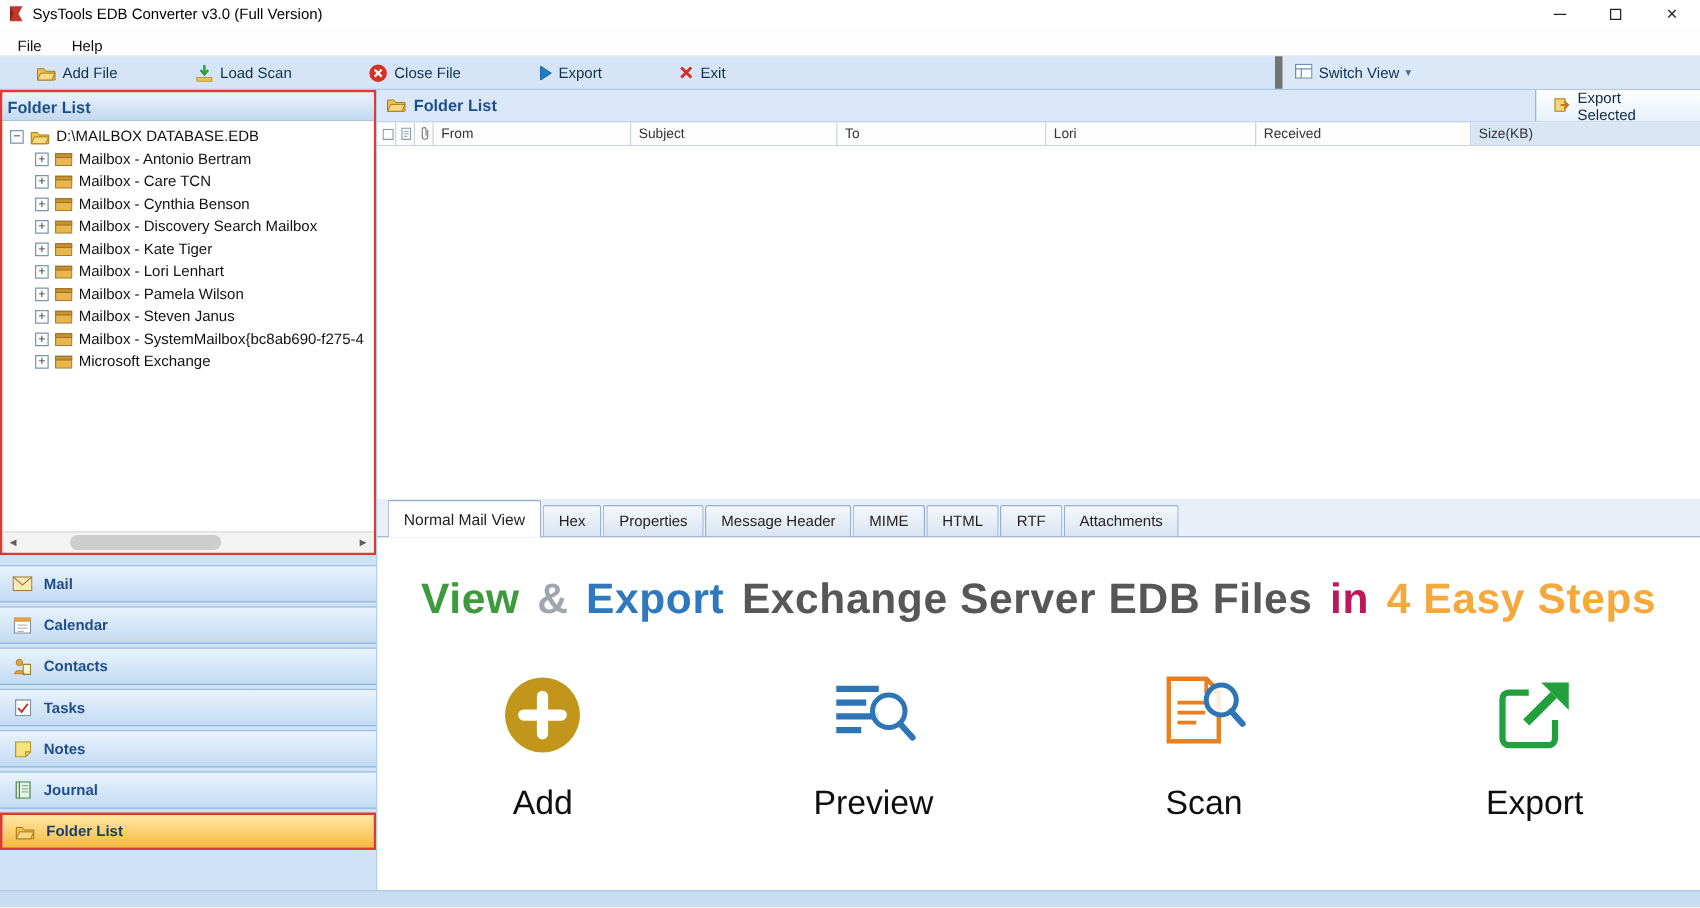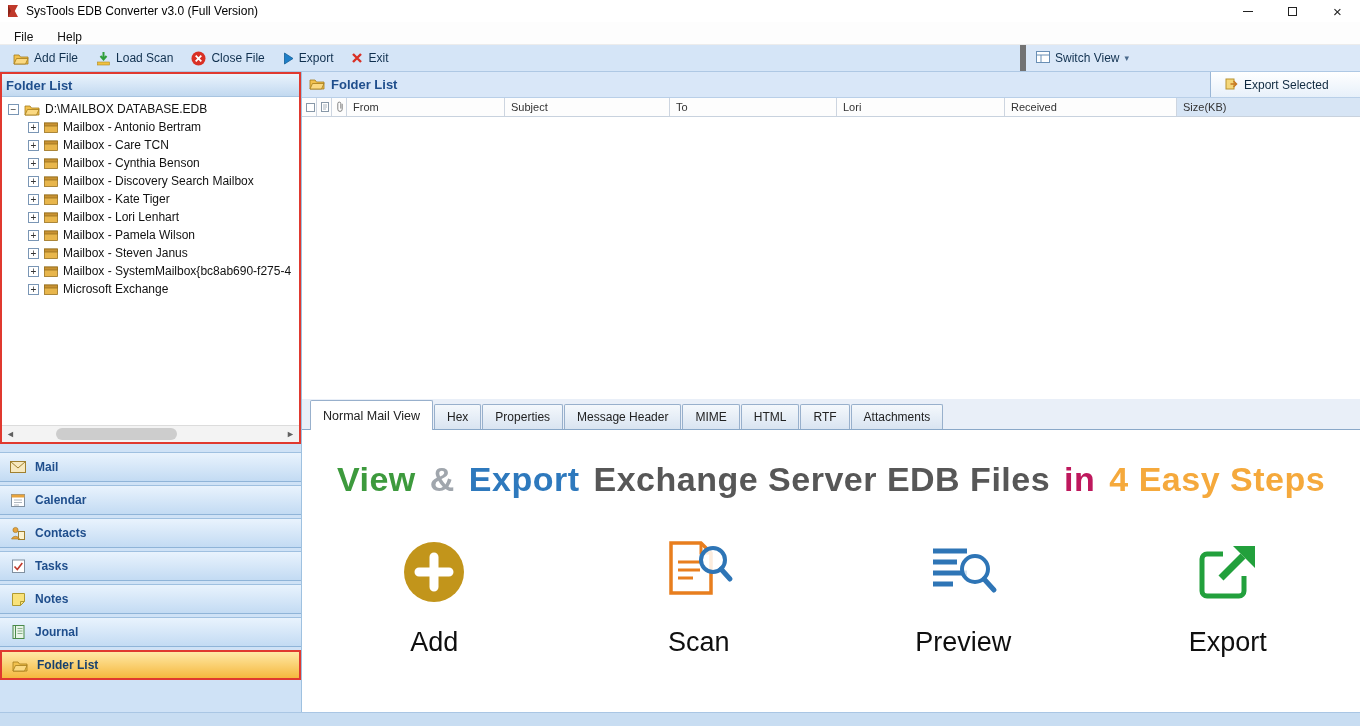--- a/index.html
+++ b/index.html
@@ -14,21 +14,21 @@
   .win-btn { width:45px; height:100%; display:flex; align-items:center; justify-content:center; color:#222; cursor:default; }
   .glyph-min { width:10px; border-top:1px solid #222; }
   .glyph-max { width:9px; height:9px; border:1px solid #222; }
   .glyph-close { font-size:15px; line-height:15px; }
 
   
   .menubar { height:23px; background:#fdfdfd; display:flex; align-items:flex-end; padding-left:14px; gap:24px; border-bottom:1px solid #ececec; }
   .menu-item { font-size:12px; color:#111; }
 
   
-  .toolbar { height:27px; background:#d5e5f7; display:flex; align-items:center; padding-left:4px; border-bottom:1px solid #aec8e4; }
+  .toolbar { height:27px; background:#d5e5f7; display:flex; align-items:center; padding-left:20px; border-bottom:1px solid #aec8e4;gap:44px; }
   .tool-item { display:flex; align-items:center; gap:5px; padding:0 9px; height:100%; color:#10304f; font-size:12px; }
   .tool-item .icn { display:flex; align-items:center; }
   .switch-view-area { margin-left:auto; height:100%; display:flex; align-items:center; border-left:6px solid #737373; padding-left:10px; width:340px; background:#dbe8f8; }
   .switch-view { display:flex; align-items:center; gap:5px; color:#10304f; }
   .caret { font-size:9px; color:#4a6a8c; }
 
   
   .main { display:flex; height:640px; }
 
   
@@ -48,21 +48,21 @@
 
   .nav { margin-top:8px; display:flex; flex-direction:column; }
   .nav-item { height:30px; margin-bottom:3px; background:linear-gradient(#e9f3fd,#c3dbf3); border-top:1px solid #9fc0e0; border-bottom:1px solid #8fb4d8; display:flex; align-items:center; gap:8px; padding-left:9px; color:#1f4e8c; font-weight:bold; font-size:12px; }
   .nav-item.active { background:linear-gradient(#ffe9a6,#f5b83e); border:2px solid #e0392f; color:#17406e; }
   .nav-icn { width:18px; display:flex; justify-content:center; flex:none; }
 
   
   .right { flex:1; display:flex; flex-direction:column; background:#fff; border-left:1px solid #9ec1e0; }
   .right-header { height:26px; flex:none; background:#d9e7f8; display:flex; align-items:center; padding-left:7px; border-bottom:1px solid #b9cfe8; }
   .right-header-title { color:#1f4e8c; font-weight:bold; font-size:13px; margin-left:6px; }
-  .export-selected { margin-left:auto; height:100%; display:flex; align-items:center; gap:5px; background:linear-gradient(#ffffff,#e7f0fa); border-left:1px solid #9ab6d6; padding:0 14px; font-size:12px; color:#102a40; width:150px; }
+  .export-selected { margin-left:auto; height:100%; display:flex; align-items:center; gap:5px; background:linear-gradient(#ffffff,#e7f0fa); border-left:1px solid #9ab6d6; padding:0 14px; font-size:12px; color:#102a40; width:132px; }
 
   .col-row { height:19px; flex:none; display:flex; background:#fdfdfd; border-bottom:1px solid #c8d2de; }
   .col-cell { border-right:1px solid #cdd5e0; display:flex; align-items:center; padding-left:6px; font-size:11px; color:#333; }
   .col-icon { width:15px; padding-left:2px; justify-content:center; }
   .col-from { width:158px; } .col-subject { width:165px; } .col-to { width:167px; }
   .col-sent { width:168px; } .col-received { width:172px; }
   .col-size { flex:1; background:#d7e5f5; border-right:none; }
 
   .list-area { flex:1; background:#fff; }
 
@@ -437,42 +437,42 @@
           <div class="step-icon">
             <svg width="64" height="64">
                 <circle cx="32" cy="32" r="30" fill="#c2951b"></circle>
                 <path d="M32 17 v30 M17 32 h30" stroke="#fff" stroke-width="9" stroke-linecap="round"></path>
               </svg>
           </div>
           <div class="step-label">Add</div>
         </div>
         <div class="step">
           <div class="step-icon">
+            <svg width="72" height="62">
+              <path d="M6 10 h34 M6 21 h24 M6 32 h34 M6 43 h20" stroke="#2e75b6" stroke-width="5"></path>
+              <circle cx="48" cy="28" r="13" fill="#ffffff" fill-opacity="0.8" stroke="#2e75b6" stroke-width="4"></circle>
+              <path d="M57 38 l10 11" stroke="#2e75b6" stroke-width="5" stroke-linecap="round"></path>
+            </svg>
+          </div>
+          <div class="step-label">Preview</div>
+        </div>
+        <div class="step">
+          <div class="step-icon">
             <svg width="72" height="68">
               <path d="M8 5 h30 l10 10 v40 h-40 z" fill="#fff" stroke="#e87e1e" stroke-width="3.5"></path>
               <path d="M38 5 v10 h10" fill="none" stroke="#e87e1e" stroke-width="3"></path>
               <path d="M15 24 h22 M15 32 h22 M15 40 h15" stroke="#e87e1e" stroke-width="3"></path>
               <circle cx="50" cy="22" r="12" fill="#ffffff" fill-opacity="0.85" stroke="#2e75b6" stroke-width="4"></circle>
               <path d="M58 31 l9 10" stroke="#2e75b6" stroke-width="5" stroke-linecap="round"></path>
             </svg>
           </div>
           <div class="step-label">Scan</div>
         </div>
         <div class="step">
           <div class="step-icon">
-            <svg width="72" height="62">
-              <path d="M6 10 h34 M6 21 h24 M6 32 h34 M6 43 h20" stroke="#2e75b6" stroke-width="5"></path>
-              <circle cx="48" cy="28" r="13" fill="#ffffff" fill-opacity="0.8" stroke="#2e75b6" stroke-width="4"></circle>
-              <path d="M57 38 l10 11" stroke="#2e75b6" stroke-width="5" stroke-linecap="round"></path>
-            </svg>
-          </div>
-          <div class="step-label">Preview</div>
-        </div>
-        <div class="step">
-          <div class="step-icon">
             <svg width="66" height="64">
               <path d="M28 14 H12 a5 5 0 0 0 -5 5 v32 a5 5 0 0 0 5 5 h32 a5 5 0 0 0 5 -5 V36" fill="none" stroke="#22a03c" stroke-width="5"></path>
               <path d="M26 38 L48 16" stroke="#22a03c" stroke-width="7"></path>
               <polygon points="38,6 60,6 60,28" fill="#22a03c"></polygon>
             </svg>
           </div>
           <div class="step-label">Export</div>
         </div>
       </div>
 

